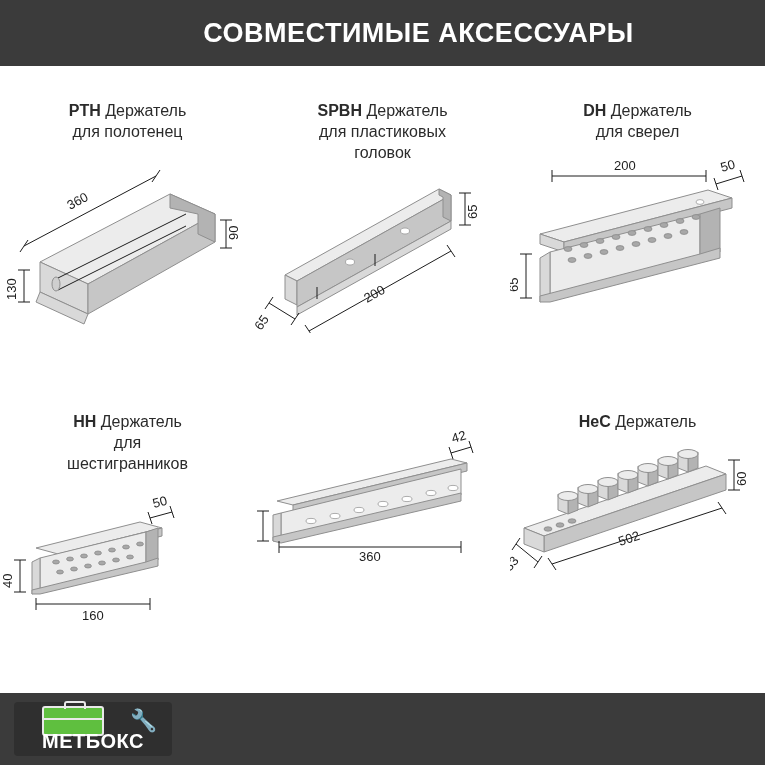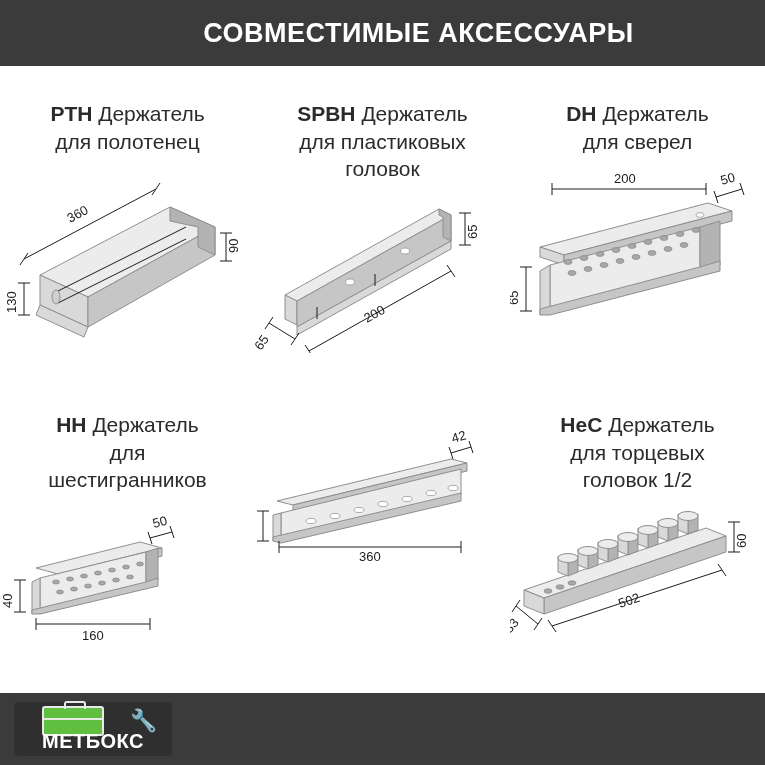--- a/index.html
+++ b/index.html
@@ -116,21 +116,21 @@
     top: 66px;
     width: 765px;
     height: 627px;
   }
   .cell {
     position: absolute;
     width: 255px;
   }
   .cap {
     text-align: center;
-    font-size: 21px;
+    font-size: 16px;
     color: #2b2b2b;
     line-height: 1.32;
     padding: 0 26px;
     box-sizing: border-box;
   }
   .cap b { font-weight: bold; }
 
   .art {
     position: relative;
     width: 255px;
@@ -397,21 +397,20 @@
             <path class="dim-line" d="M206,130 L206,142"></path>
             <text class="dim-txt" x="104" y="150">360</text>
           </g>
         </svg>
       </div>
     </div>
 
     <div class="cell" style="left:510px; top:345px;">
       <div class="cap">
         <div><b>HeC</b><span> Держатель</span></div>
-        <div>для торцевых головок 1/2</div>
       </div>
       <div class="art">
         <svg width="255" height="150" viewBox="0 0 255 150">
           <g>
 
             <polygon class="metal-c" points="14,96 196,34 216,42 34,104"></polygon>
             <polygon class="metal-b" points="34,104 216,42 216,58 34,120"></polygon>
             <polygon class="metal-a" points="14,96 34,104 34,120 14,112"></polygon>
 
             <g>

